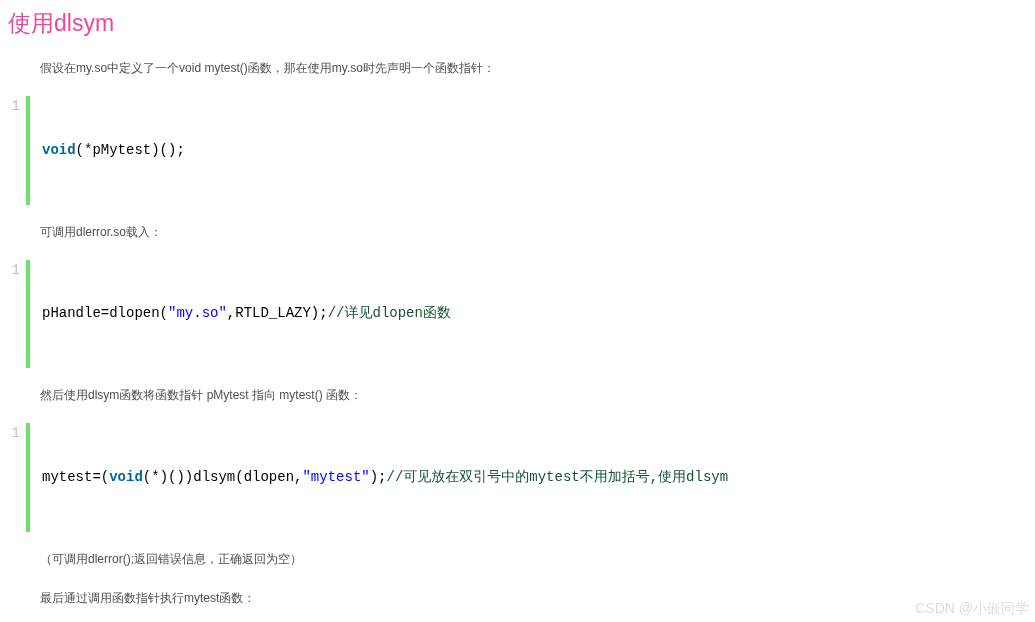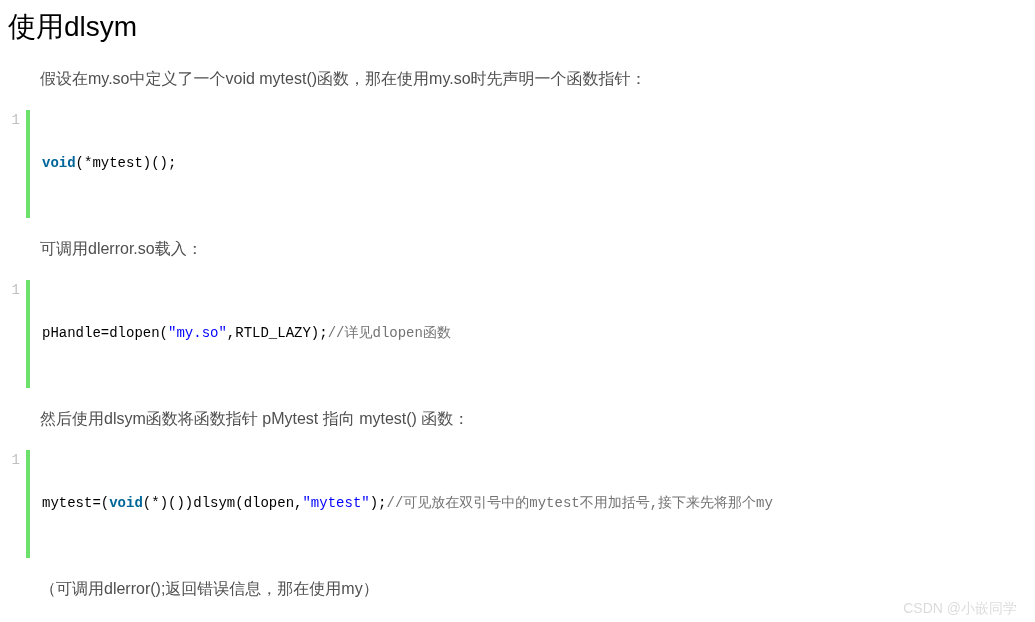--- a/index.html
+++ b/index.html
@@ -6,27 +6,27 @@
     body {
       font-family: -apple-system, BlinkMacSystemFont, "Segoe UI", "PingFang SC", "Hiragino Sans GB", "Microsoft YaHei", sans-serif;
       background: #fff;
       color: #4f4f4f;
       width: 1035px;
       height: 622px;
       overflow: hidden;
       position: relative;
     }
     .heading {
-      font-size: 28px;
+      font-size: 23px;
       font-weight: 400;
-      color: #000000;
+      color: #ec4899;
       padding: 8px 8px 10px 8px;
     }
     .para {
-      font-size: 16px;
+      font-size: 12px;
       color: #4f4f4f;
       padding: 10px 24px 10px 40px;
       line-height: 1.6;
     }
     .code-block {
       display: flex;
       padding: 8px 8px 8px 8px;
       font-family: Consolas, "Courier New", monospace;
       font-size: 14px;
       line-height: 1.55;
@@ -41,42 +41,42 @@
     .gutter .ln { display: block; }
     .code-body {
       border-left: 4px solid #6ce26c;
       padding-left: 12px;
       white-space: pre;
       color: #000;
     }
     .code-body .line { display: block; min-height: 1.55em; }
     .kw { color: #006699; font-weight: bold; }
     .str { color: #0000ff; }
-    .cmt { color: #737373; }
+    .cmt { color: #14532d; }
     .watermark {
       position: absolute;
-      right: 18px;
+      right: 6px;
       bottom: 4px;
       color: rgba(0,0,0,0.15);
       font-size: 14px;
     }
   </style>
 </head>
 <body>
 
 <h2 class="heading">使用dlsym</h2>
 
 <p class="para">假设在my.so中定义了一个void mytest()函数，那在使用my.so时先声明一个函数指针：</p>
 
 <div class="code-block">
   <div class="gutter">
     <span class="ln">1</span>
   </div>
   <div class="code-body">
-    <span class="line"><span class="kw">void</span><span>(*mytest)();</span></span>
+    <span class="line"><span class="kw">void</span><span>(*pMytest)();</span></span>
   </div>
 </div>
 
 <p class="para">可调用dlerror.so载入：</p>
 
 <div class="code-block">
   <div class="gutter">
     <span class="ln">1</span>
   </div>
   <div class="code-body">
@@ -84,21 +84,21 @@
   </div>
 </div>
 
 <p class="para">然后使用dlsym函数将函数指针 pMytest 指向 mytest() 函数：</p>
 
 <div class="code-block">
   <div class="gutter">
     <span class="ln">1</span>
   </div>
   <div class="code-body">
-    <span class="line"><span>mytest=(</span><span class="kw">void</span><span>(*)())dlsym(dlopen,</span><span class="str">"mytest"</span><span>);</span><span class="cmt">//可见放在双引号中的mytest不用加括号,接下来先将那个my</span></span>
+    <span class="line"><span>mytest=(</span><span class="kw">void</span><span>(*)())dlsym(dlopen,</span><span class="str">"mytest"</span><span>);</span><span class="cmt">//可见放在双引号中的mytest不用加括号,使用dlsym</span></span>
   </div>
 </div>
 
-<p class="para">（可调用dlerror();返回错误信息，那在使用my）</p>
+<p class="para">（可调用dlerror();返回错误信息，正确返回为空）</p>
 
 <p class="para">最后通过调用函数指针执行mytest函数：</p>
 
 <div class="watermark">CSDN @小嵌同学</div>
 
 </body></html>

